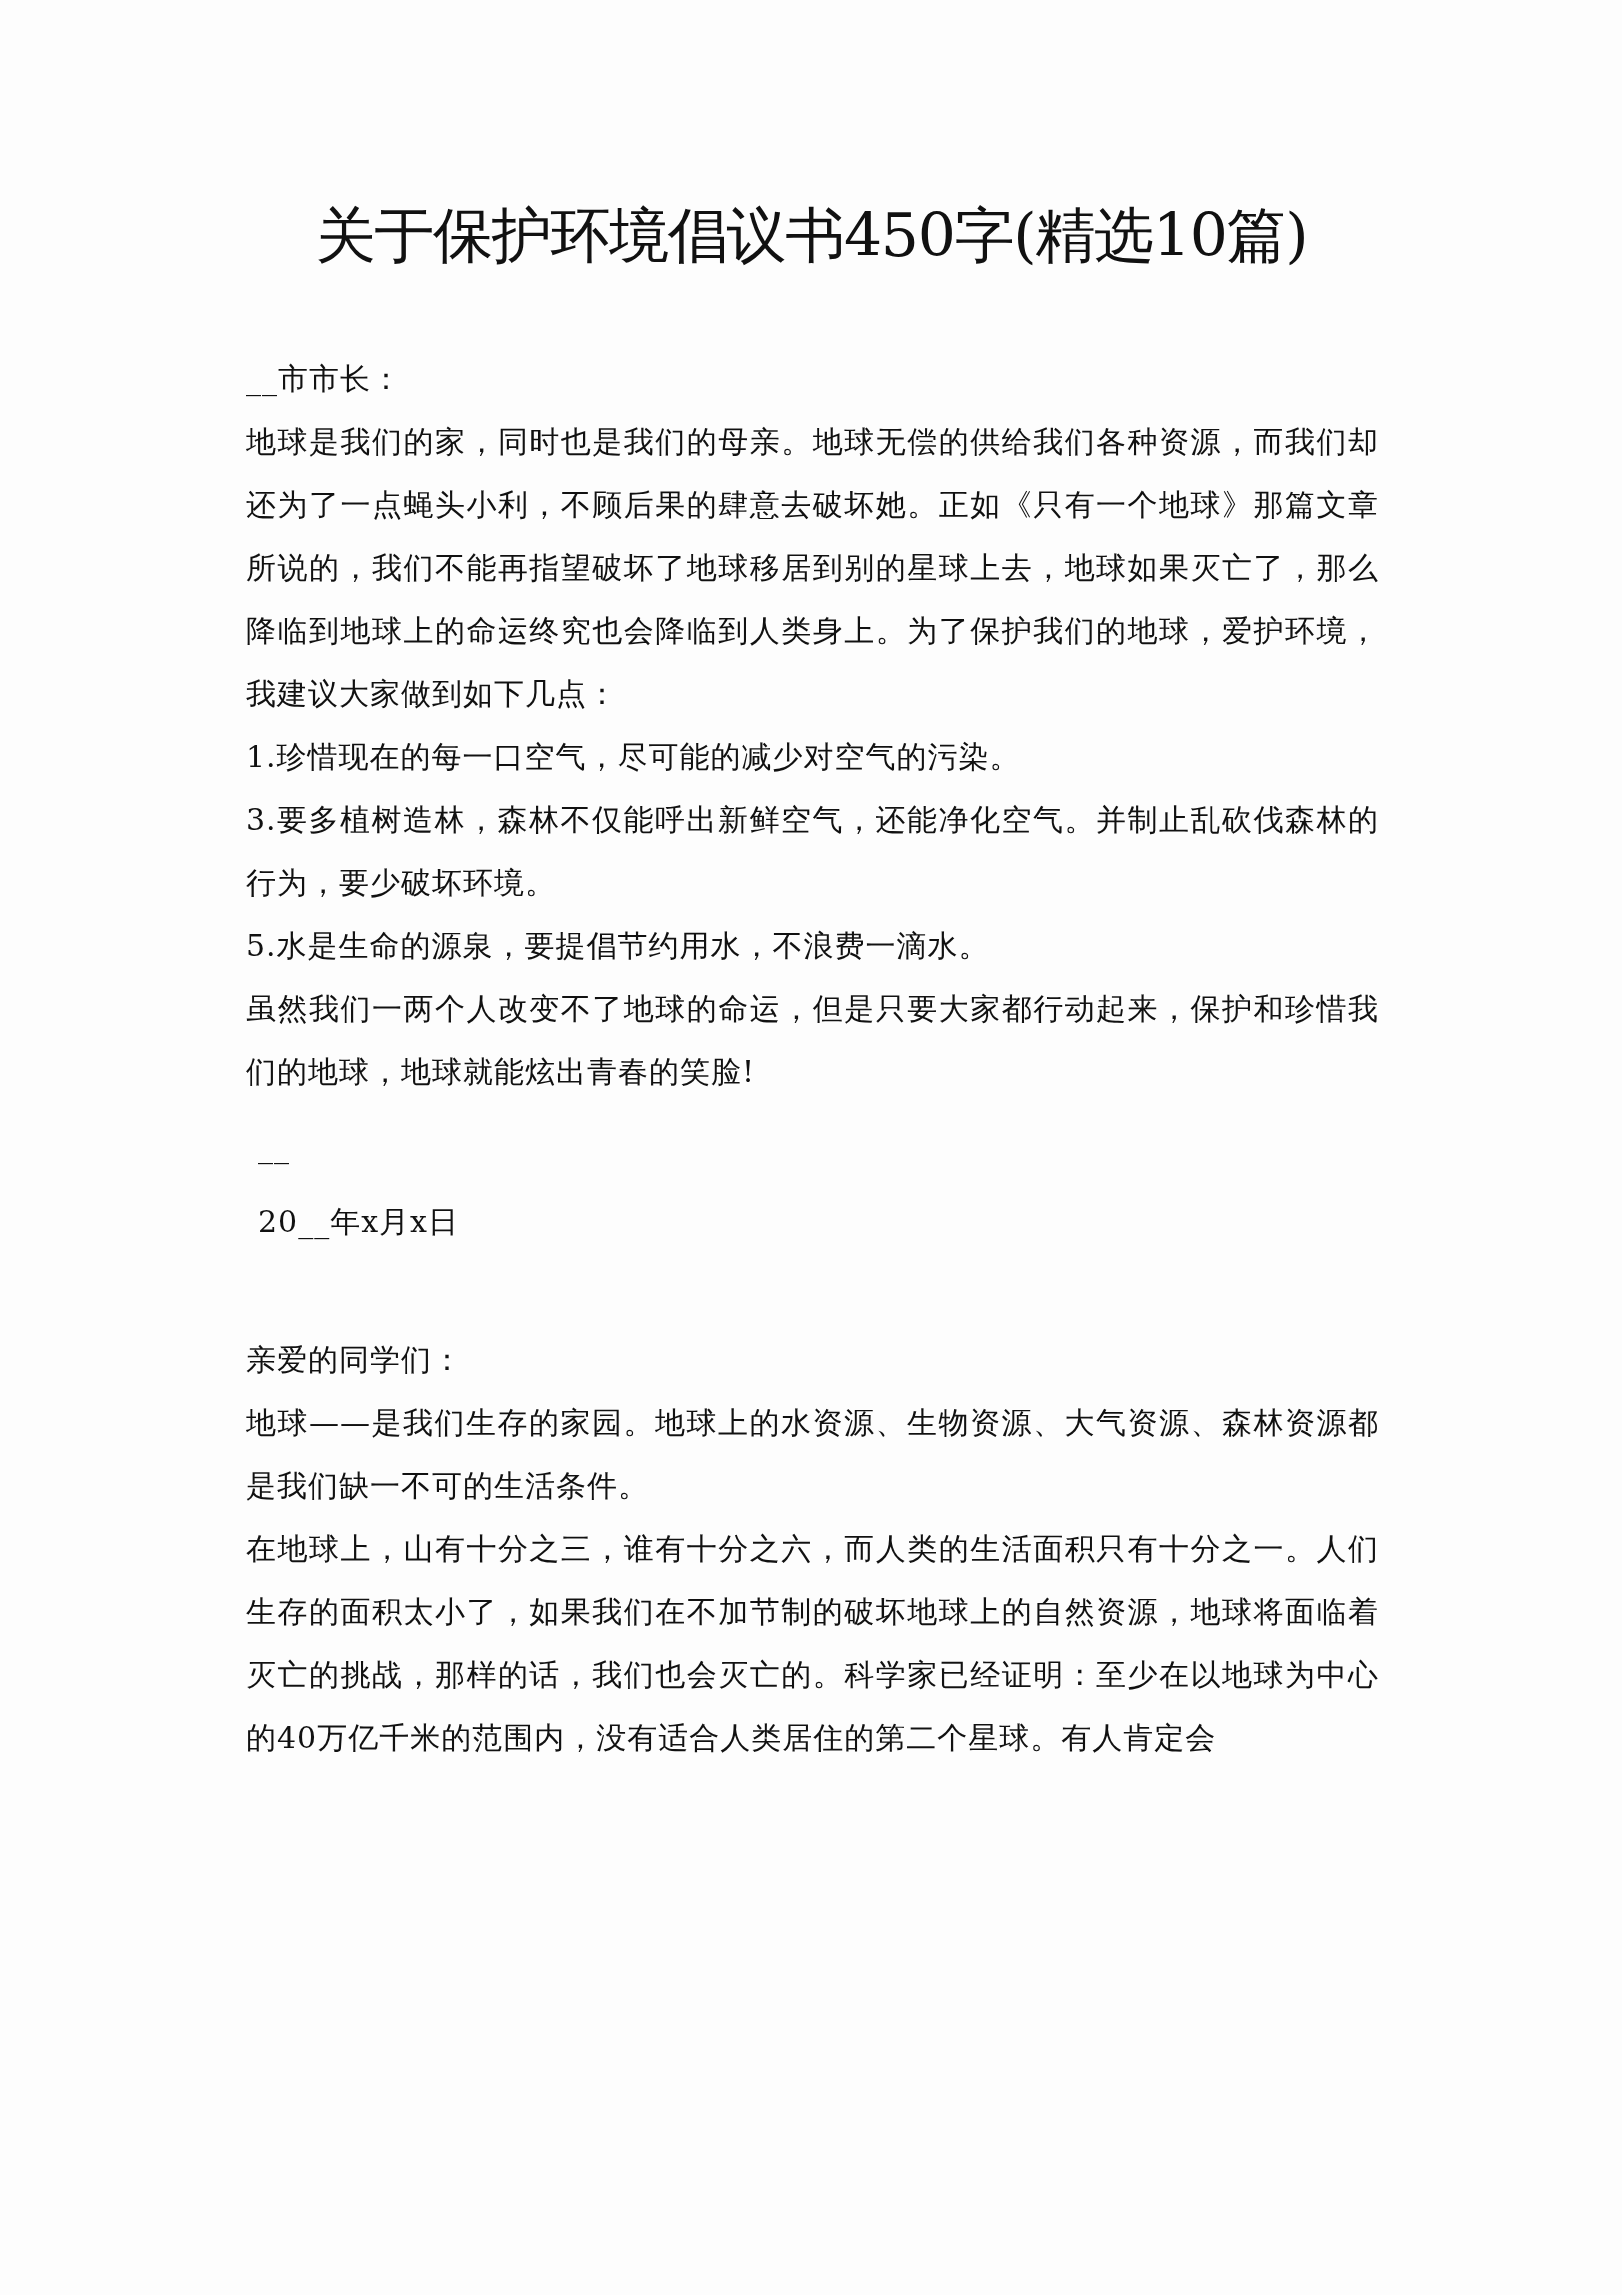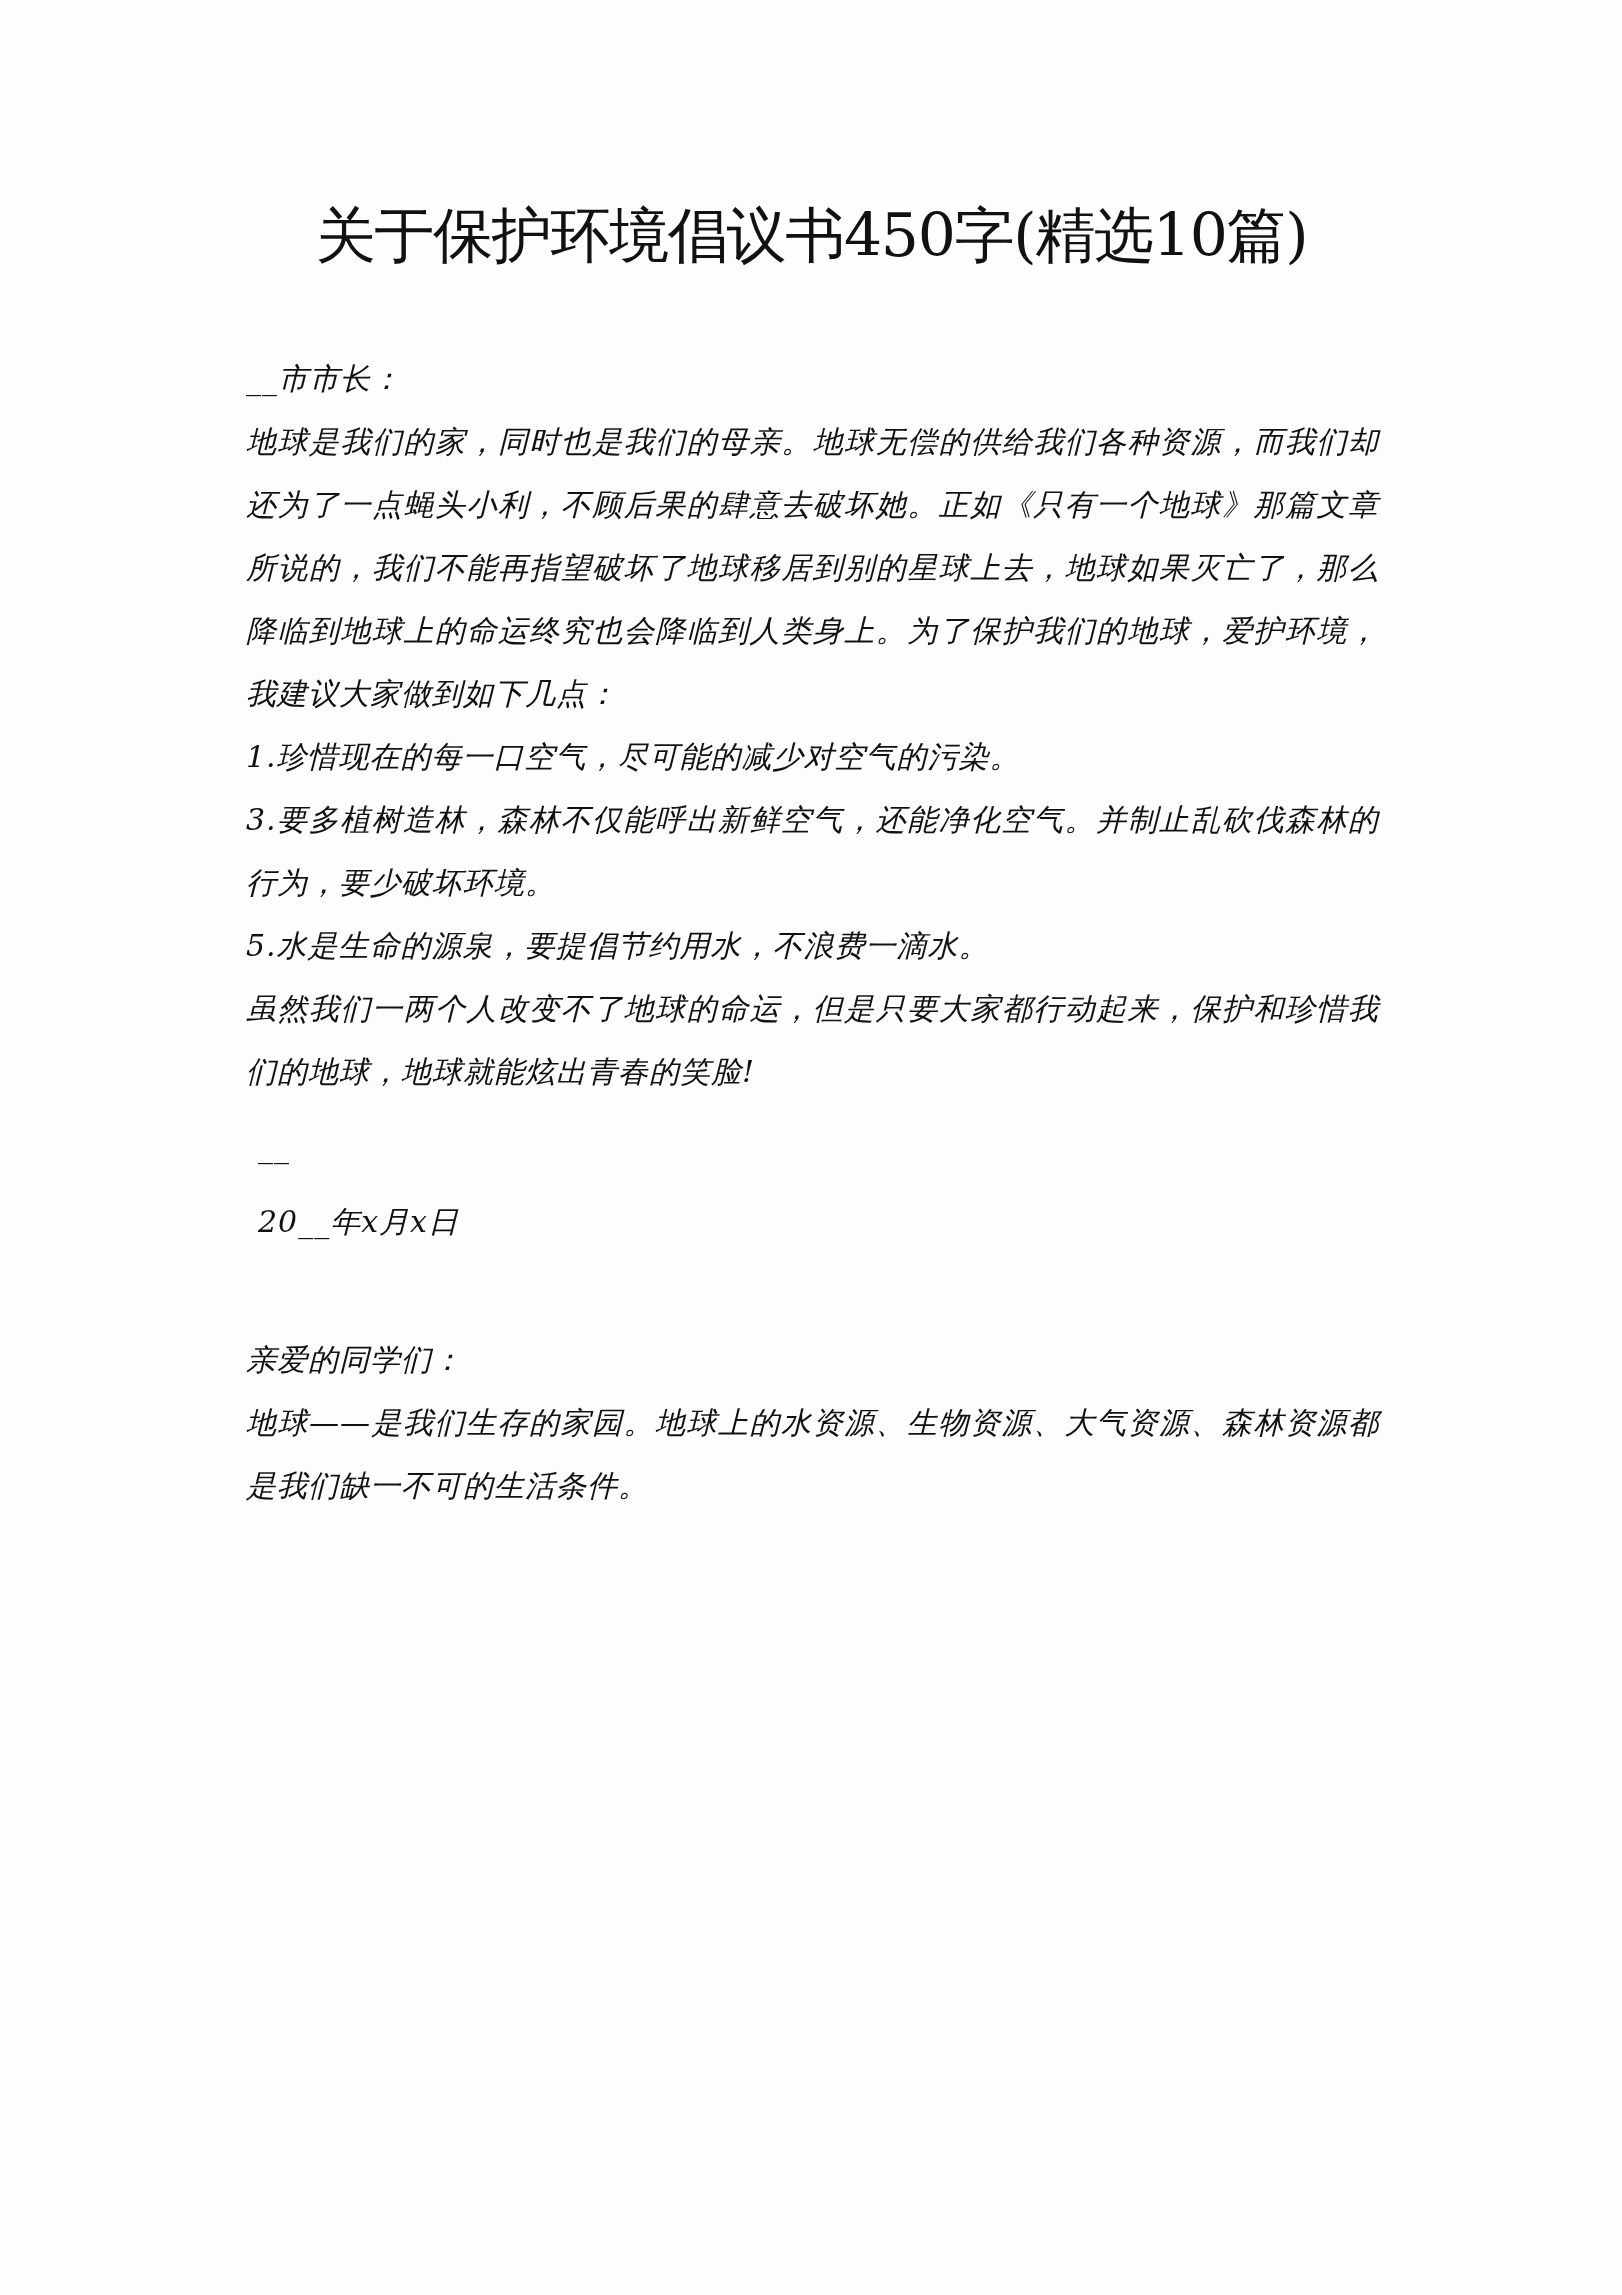--- a/index.html
+++ b/index.html
@@ -42,21 +42,20 @@
       font-size: 30px;
       line-height: 63px;
       letter-spacing: 1px;
       text-align: justify;
       text-align-last: left;
     }
     .para {
       margin: 0;
       padding: 0;
       word-break: break-all;
-      font-style: italic;
     }
     .section-gap {
       height: 63px;
     }
     .sig {
       margin: 12px;
     }
   </style>
 </head>
 <body>
@@ -74,16 +73,17 @@
       <p class="para">虽然我们一两个人改变不了地球的命运，但是只要大家都行动起来，保护和珍惜我们的地球，地球就能炫出青春的笑脸!</p>
       <p class="para sig">__</p>
       <p class="para sig">20__年x月x日</p>
     </section>
 
     <div class="section-gap"></div>
 
     <section>
       <p class="para">亲爱的同学们：</p>
       <p class="para">地球——是我们生存的家园。地球上的水资源、生物资源、大气资源、森林资源都是我们缺一不可的生活条件。</p>
+      <p class="para">在地球上，山有十分之三，谁有十分之六，而人类的生活面积只有十分之一。人们生存的面积太小了，如果我们在不加节制的破坏地球上的自然资源，地球将面临着灭亡的挑战，那样的话，我们也会灭亡的。科学家已经证明：至少在以地球为中心的40万亿千米的范围内，没有适合人类居住的第二个星球。有人肯定会</p>
     </section>
   </div>
 </div>
 
 
 </body></html>

